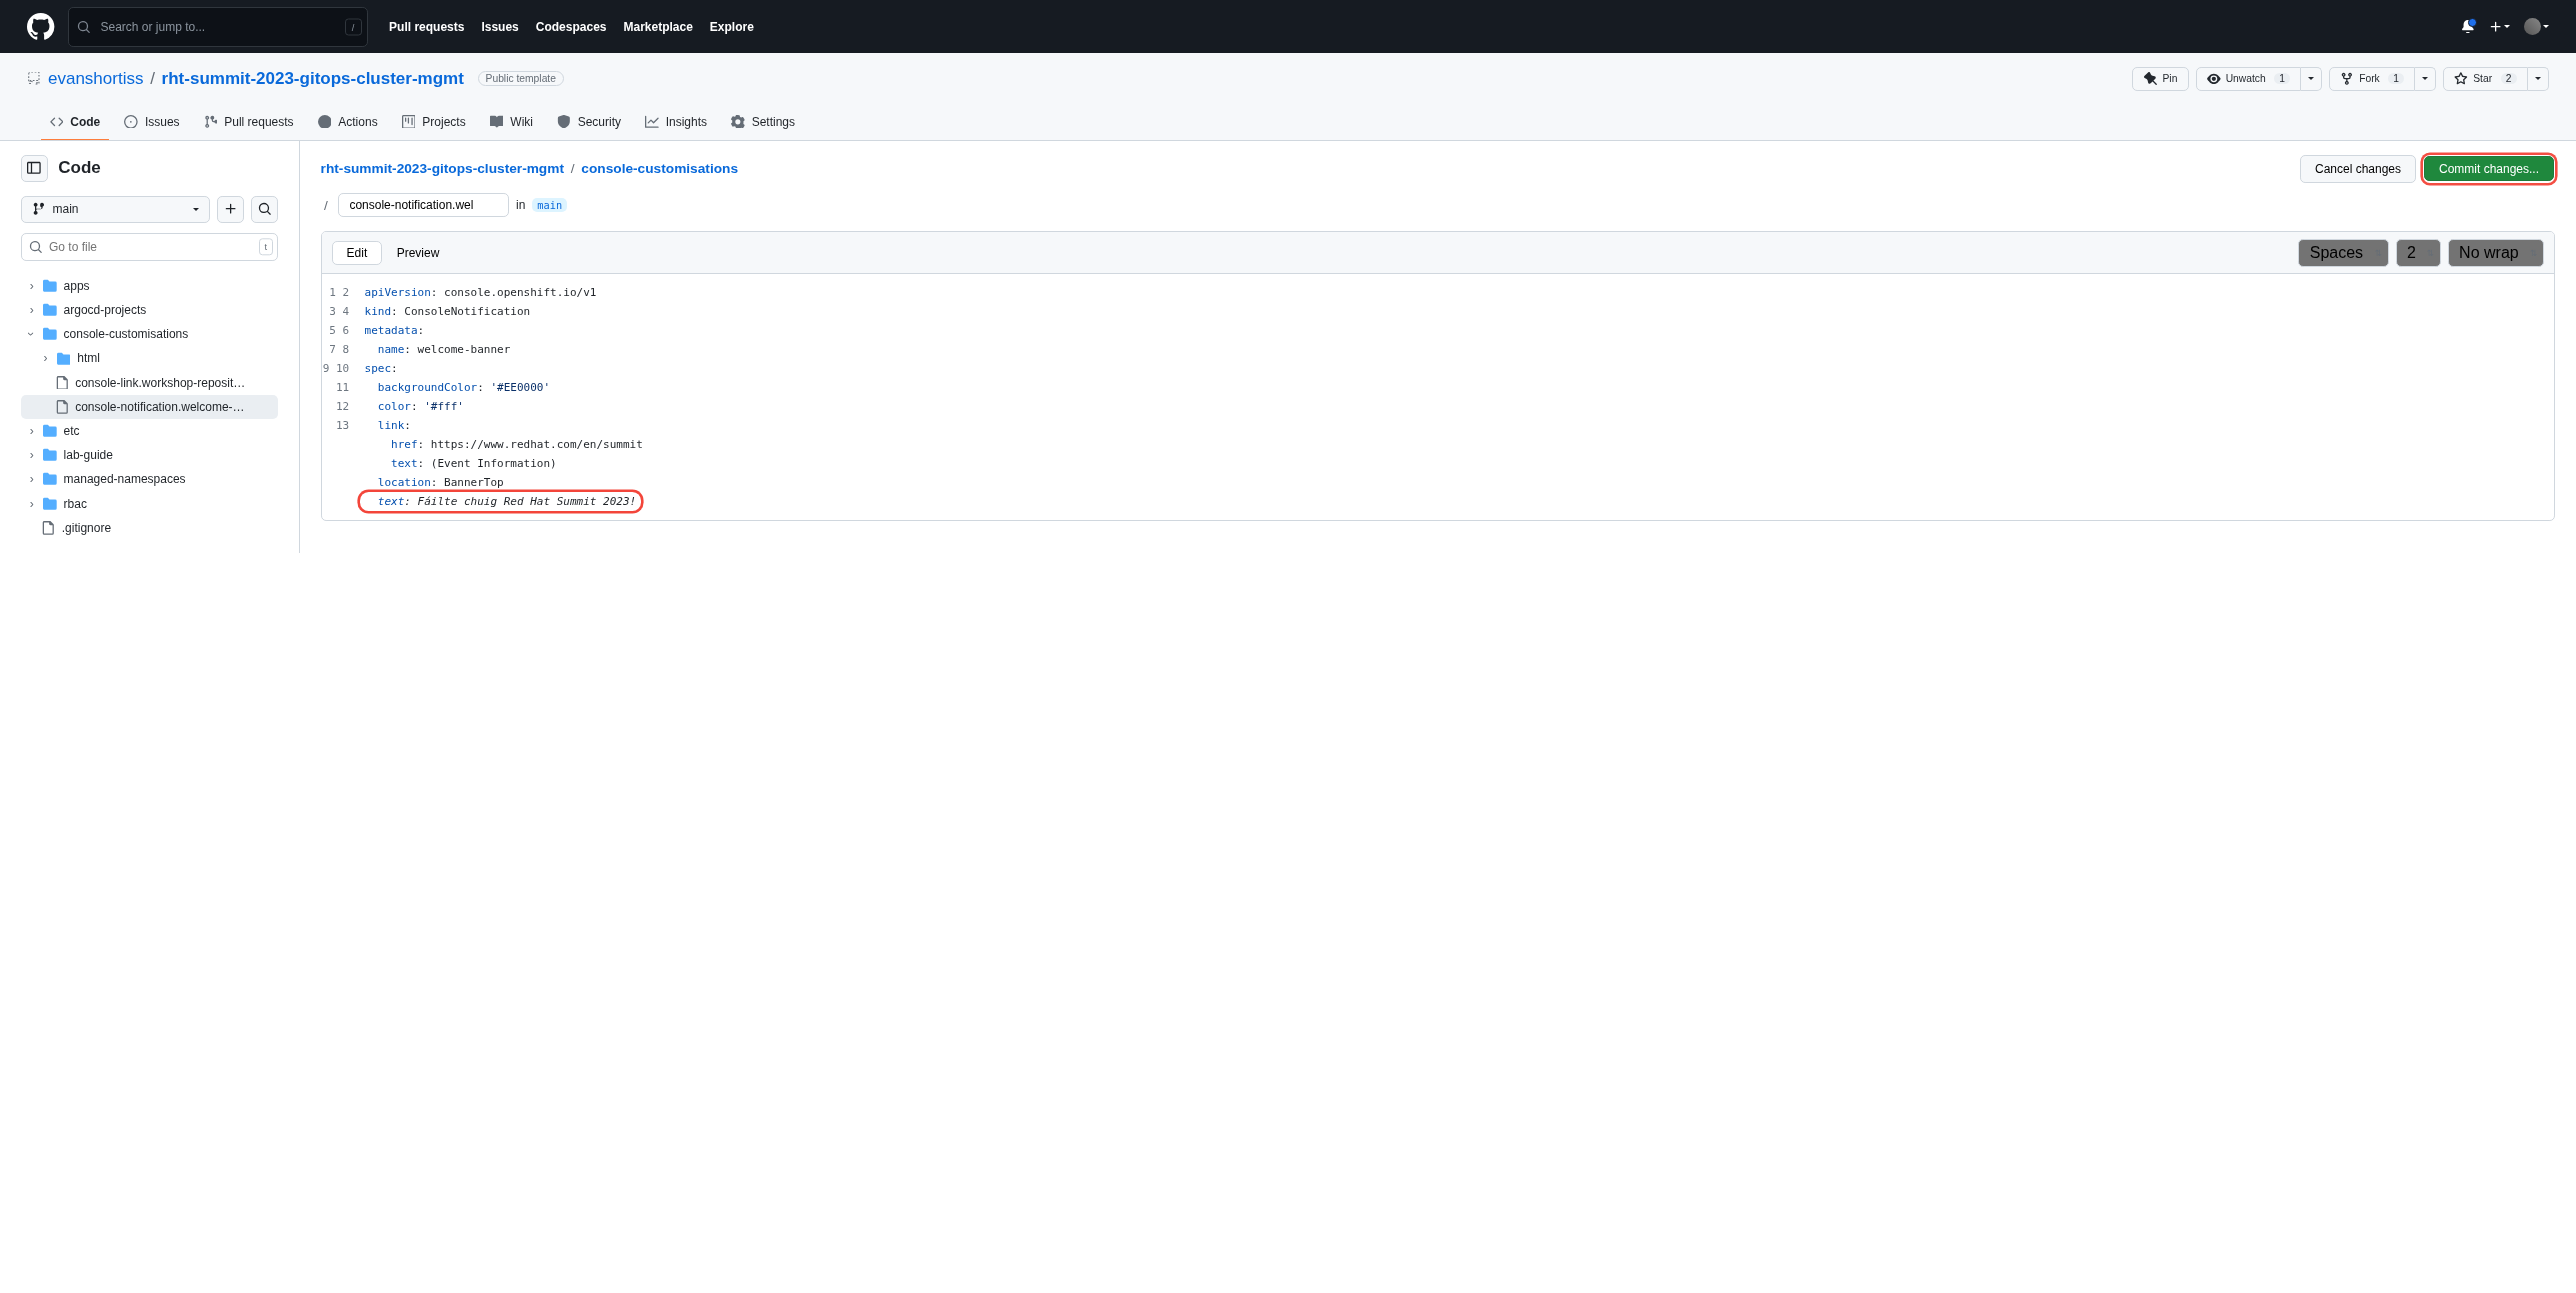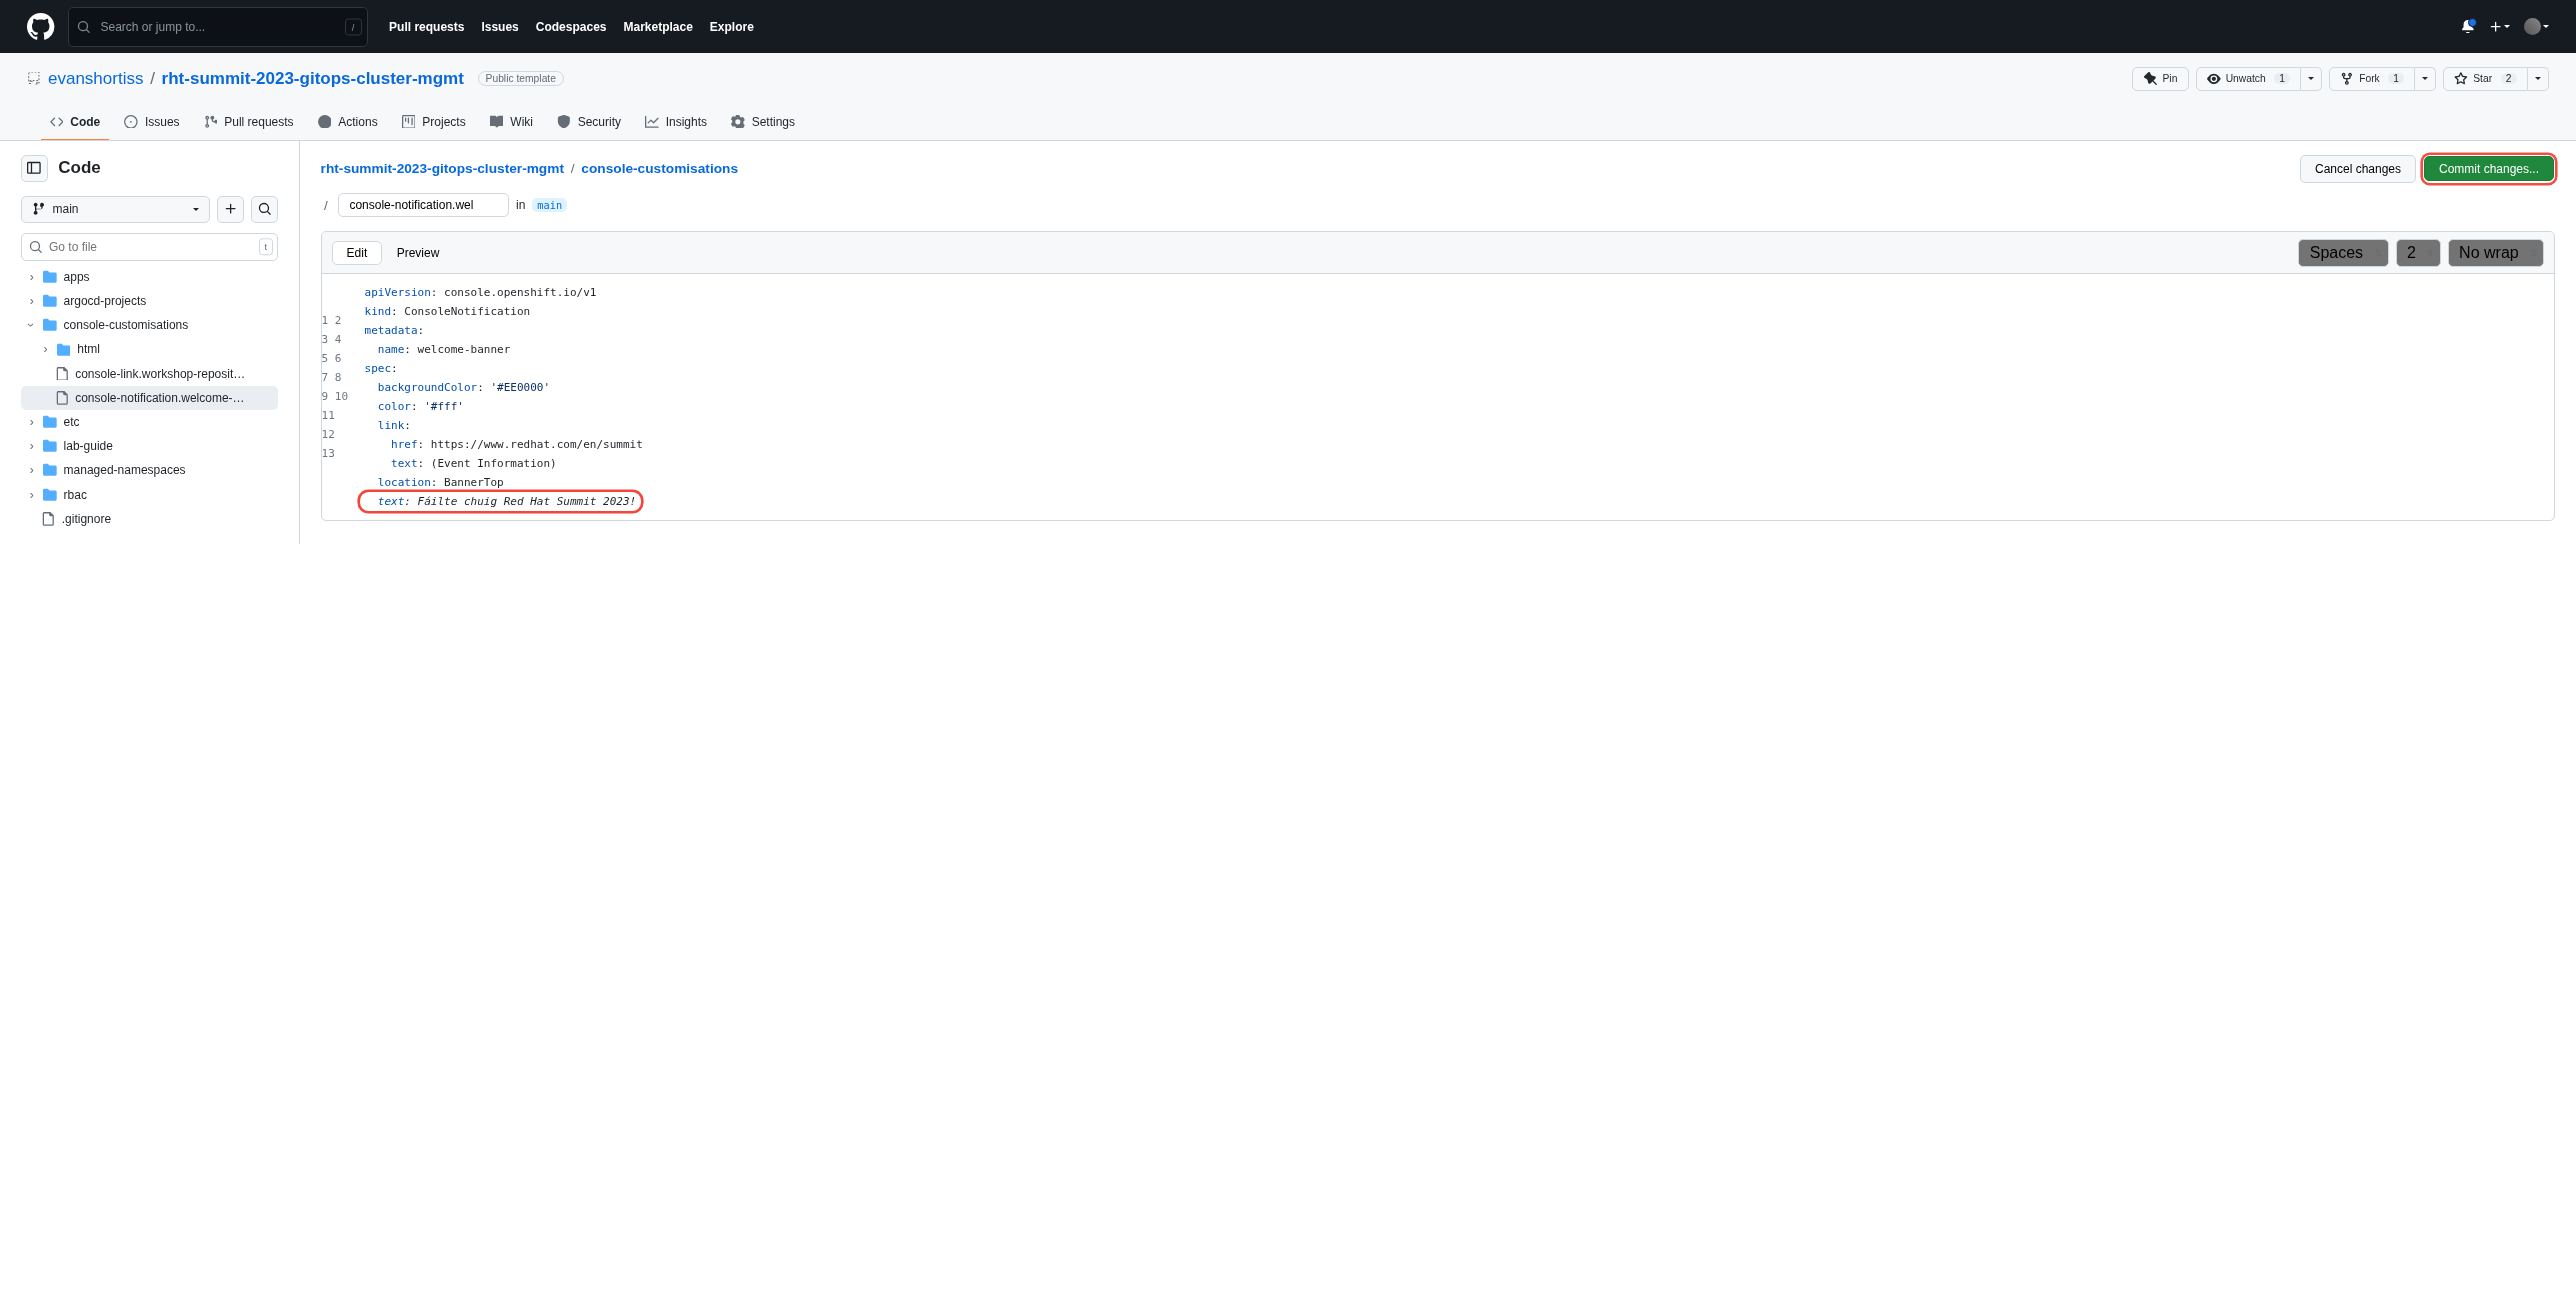--- a/index.html
+++ b/index.html
@@ -45,21 +45,21 @@
 
 
 .main-layout { display: flex; }
 .left-panel { width: 300px; padding: 13.7px 20.6px; border-right: 0.9px solid #d0d7de; flex-shrink: 0; }
 .left-head { display: flex; align-items: center; gap: 10.3px; margin-bottom: 13.7px; }
 .panel-toggle { width: 27.4px; height: 27.4px; border: 0.9px solid #d0d7de; border-radius: 5.1px; display: flex; align-items: center; justify-content: center; background: #f6f8fa; cursor: pointer; }
 .left-title { font-size: 17px; font-weight: 600; }
 .branch-row { display: flex; gap: 6.9px; margin-bottom: 10.3px; }
 .branch-select { flex: 1; display: flex; align-items: center; gap: 6.9px; padding: 4.3px 10.3px; border: 0.9px solid #d0d7de; border-radius: 5.1px; background: #f6f8fa; cursor: pointer; font-size: 12px; justify-content: space-between; }
 .icon-btn-sm { width: 27.4px; height: 27.4px; border: 0.9px solid #d0d7de; border-radius: 5.1px; display: flex; align-items: center; justify-content: center; background: #f6f8fa; cursor: pointer; }
-.file-filter { position: relative; margin-bottom: 4px; }
+.file-filter { position: relative; margin-bottom: 13px; }
 .file-filter input { width: 100%; height: 27.4px; padding: 0 27.4px 0 27.4px; border: 0.9px solid #d0d7de; border-radius: 5.1px; font-size: 12px; }
 .file-filter .search-icon-pos { color: #656d76; }
 .file-filter-kbd { position: absolute; right: 5.1px; top: 50%; transform: translateY(-50%); border: 0.9px solid #d0d7de; border-radius: 3.4px; padding: 0 5.1px; font-size: 9.4px; color: #656d76; line-height: 15.4px; }
 
 .file-tree { list-style: none; }
 .tree-item { display: flex; align-items: center; gap: 6.9px; padding: 5.1px 6.9px; font-size: 12px; cursor: pointer; border-radius: 5.1px; white-space: nowrap; overflow: hidden; text-overflow: ellipsis; }
 .tree-item.selected { background: #eaeef2; }
 .tree-item.depth-1 { padding-left: 20.6px; }
 .tree-item.depth-2 { padding-left: 34px; }
 .tree-caret { width: 8.6px; text-align: center; color: #656d76; flex-shrink: 0; }
@@ -87,21 +87,21 @@
 .editor-toolbar { display: flex; align-items: center; padding: 6.9px 10.3px; background: #f6f8fa; border-bottom: 0.9px solid #d0d7de; gap: 6.9px; }
 .tab-group { display: flex; gap: 0; }
 .ed-tab { padding: 4.3px 13.7px; font-size: 12px; border: 0.9px solid transparent; background: transparent; cursor: pointer; border-radius: 5.1px; }
 .ed-tab.active { background: #fff; border-color: #d0d7de; font-weight: 500; }
 .toolbar-selects { margin-left: auto; display: flex; gap: 6.9px; }
 .select-ctrl { padding: 4.3px 24px 4.3px 10.3px; border: 0.9px solid #d0d7de; border-radius: 5.1px; font-size: 16px; background: #737373; appearance: none; cursor: pointer; position: relative; }
 .select-wrap { position: relative; }
 .select-wrap::after { content: "⇅"; position: absolute; right: 6.9px; top: 50%; transform: translateY(-50%); font-size: 8.6px; color: #656d76; pointer-events: none; }
 
 .code-area { display: flex; font-family: ui-monospace, SFMono-Regular, Menlo, Consolas, monospace; font-size: 11px; line-height: 19px; padding: 8.6px 0; }
-.gutter { flex-shrink: 0; width: 43px; color: #6e7781; user-select: none; padding-right: 15.4px; margin-top: 28px; }
+.gutter { flex-shrink: 0; width: 43px; text-align: right; color: #6e7781; user-select: none; padding-right: 15.4px; }
 .code-lines { flex: 1; white-space: pre; }
 .tok-key { color: #0550ae; }
 .tok-str { color: #0a3069; }
 .line-highlight { display: inline-block; box-shadow: 0 0 0 2.6px rgba(242, 59, 47, 0.95); border-radius: 8.6px; padding: 0 5.1px; margin-left: -5.1px; font-style: italic; }
 
 svg { display: block; }
 </style>
 </head>
 <body>
 

